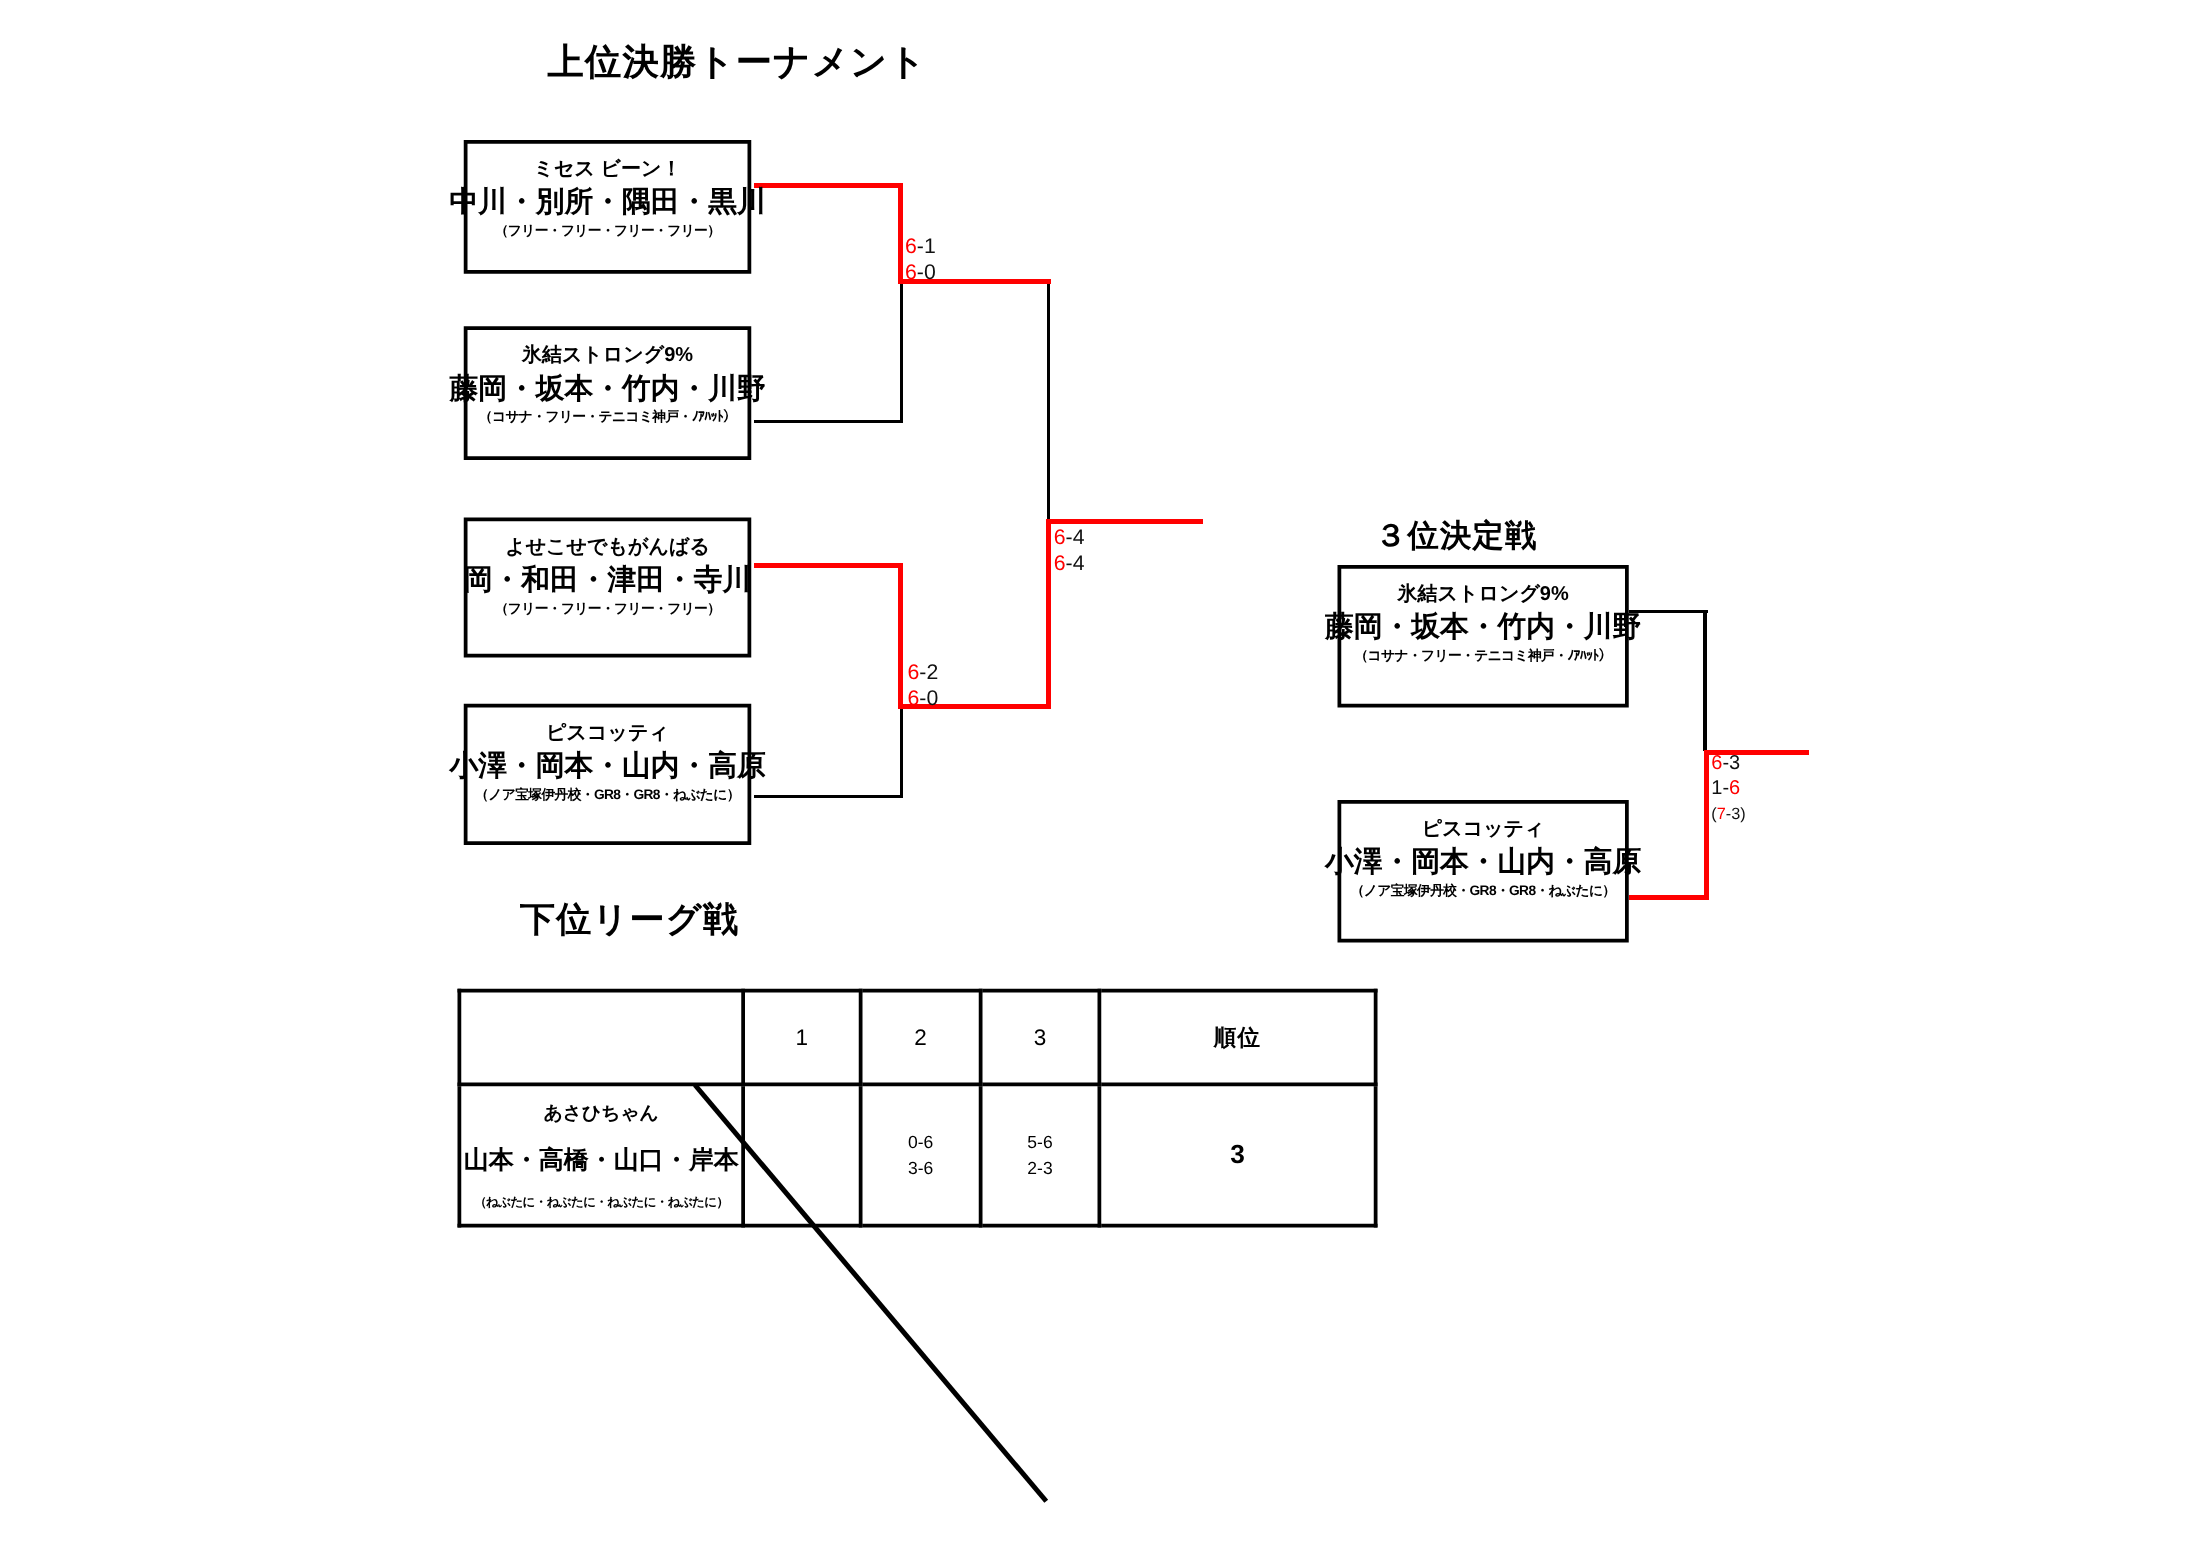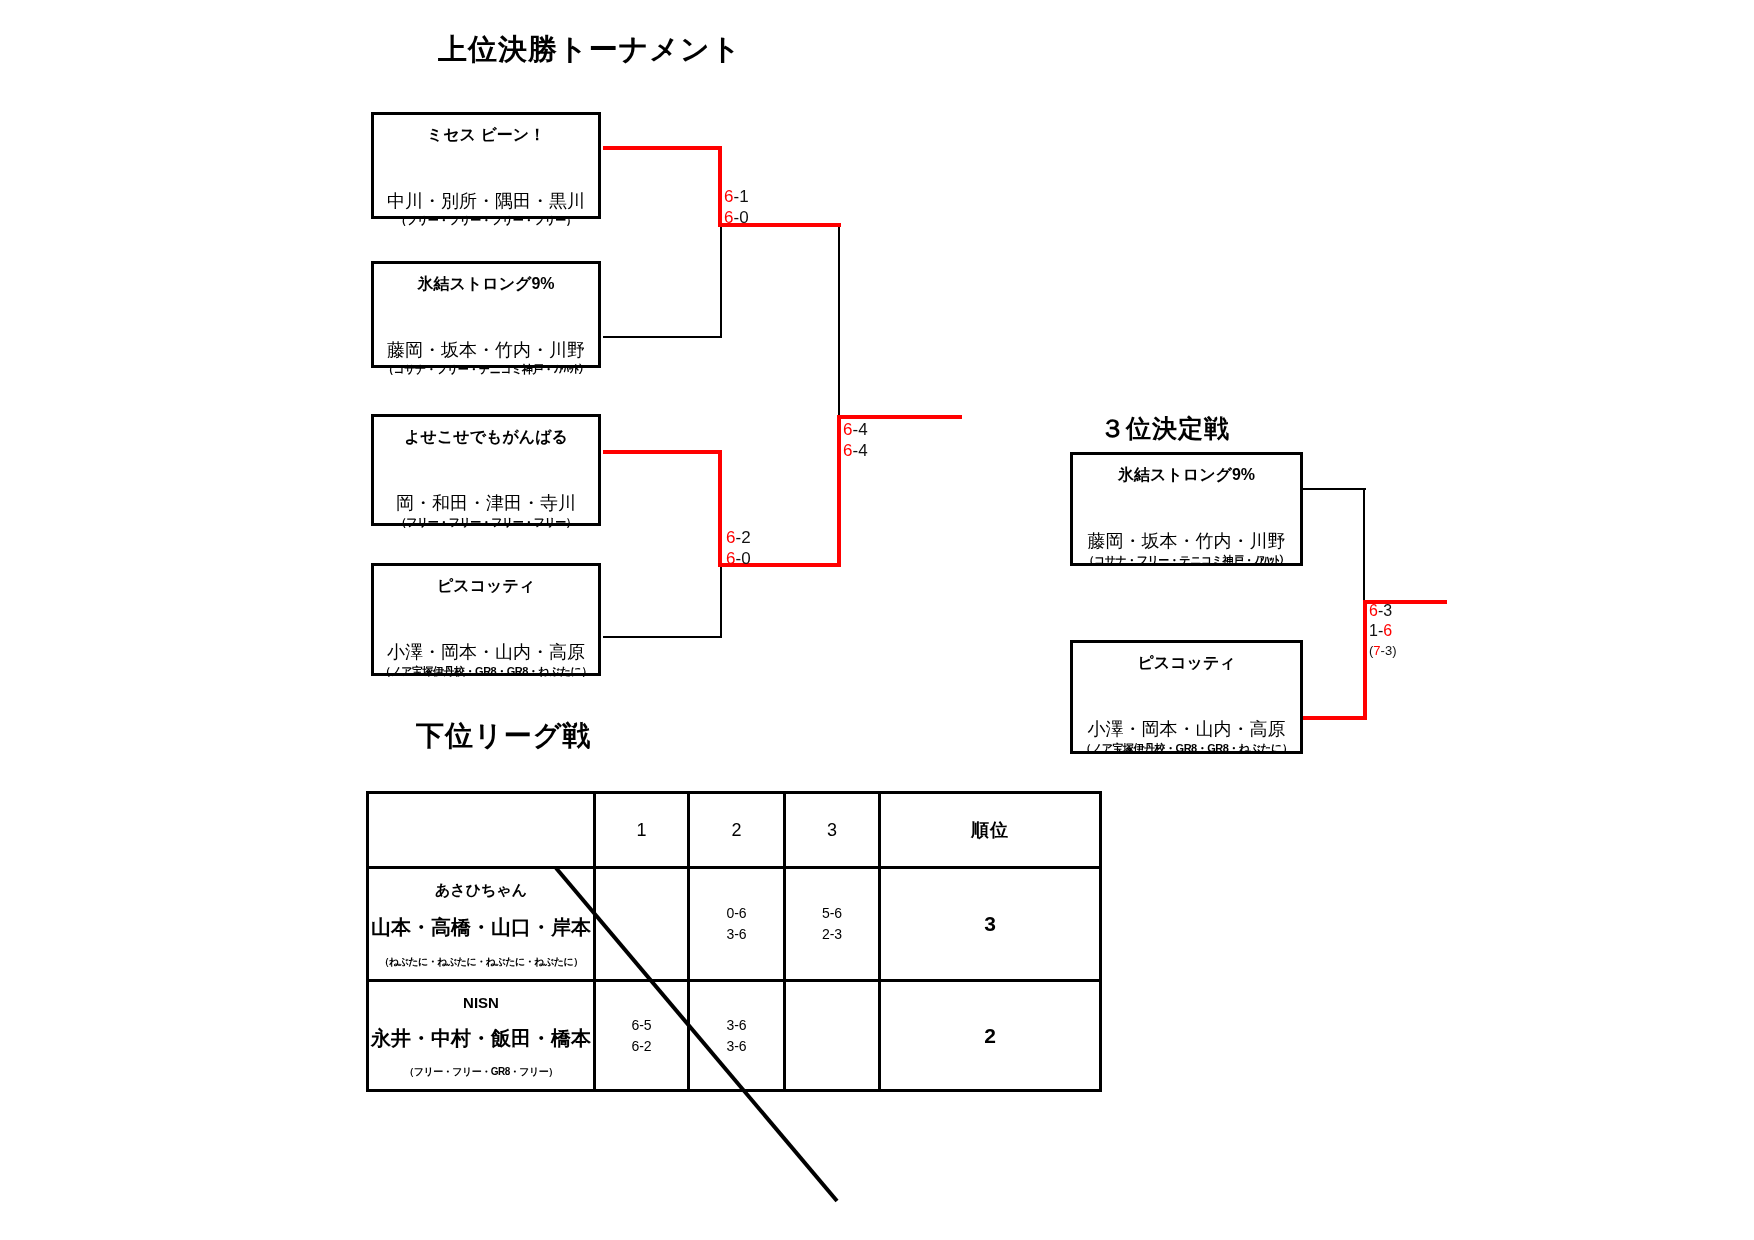--- a/index.html
+++ b/index.html
@@ -11,21 +11,21 @@
   .title{position:absolute;font-weight:bold;white-space:nowrap;letter-spacing:1px;}
   .t-upper{left:438px;top:30px;font-size:29px;}
   .t-third{left:1100px;top:412px;font-size:25px;}
   .t-league{left:416px;top:717px;font-size:28px;}
   .team-box{
     position:absolute;width:230px;height:107px;border:3px solid #000;background:#fff;
     display:flex;flex-direction:column;justify-content:flex-start;align-items:center;
     box-sizing:border-box;padding:10px 4px 11px 4px;text-align:center;
   }
   .team-box .tname{font-size:16px;font-weight:bold;white-space:nowrap;}
-  .team-box .tplayers{font-size:18px;font-weight:normal;white-space:nowrap;margin-top:43px;}
+  .team-box .tplayers{font-size:23px;font-weight:bold;white-space:nowrap;}
   .team-box .taffil{font-size:11px;font-weight:bold;white-space:nowrap;letter-spacing:-0.5px;}
   .score{position:absolute;font-size:17px;line-height:21px;color:#111;white-space:nowrap;}
   .score .red{color:#ff0000;}
   .score3 .sline{font-size:16px;line-height:20px;}
   .score3 .sline:nth-child(3){font-size:13px;line-height:19px;}
   table.league{
     position:absolute;left:366px;top:791px;border-collapse:collapse;table-layout:fixed;
     background:transparent;
   }
   table.league td{border:3px solid #000;text-align:center;vertical-align:middle;padding:0;box-sizing:border-box;}
@@ -156,35 +156,16 @@
       <td class="rescell">
         <div>0-6</div>
         <div>3-6</div>
       </td>
       <td class="rescell">
         <div>5-6</div>
         <div>2-3</div>
       </td>
       <td class="rankcell">3</td>
     </tr>
-    <tr>
-      <td class="teamcell" style="height:110px;">
-        <div class="tc-in">
-          <div class="tname">NISN</div>
-          <div class="tplayers">永井・中村・飯田・橋本</div>
-          <div class="taffil">（フリー・フリー・GR8・フリー）</div>
-        </div>
-      </td>
-      <td class="rescell">
-        <div>6-5</div>
-        <div>6-2</div>
-      </td>
-      <td class="rescell">
-        <div>3-6</div>
-        <div>3-6</div>
-      </td>
-      <td class="rescell"></td>
-      <td class="rankcell">2</td>
-    </tr>
   </tbody>
     </table>
 
 </div>
 
 </body></html>

